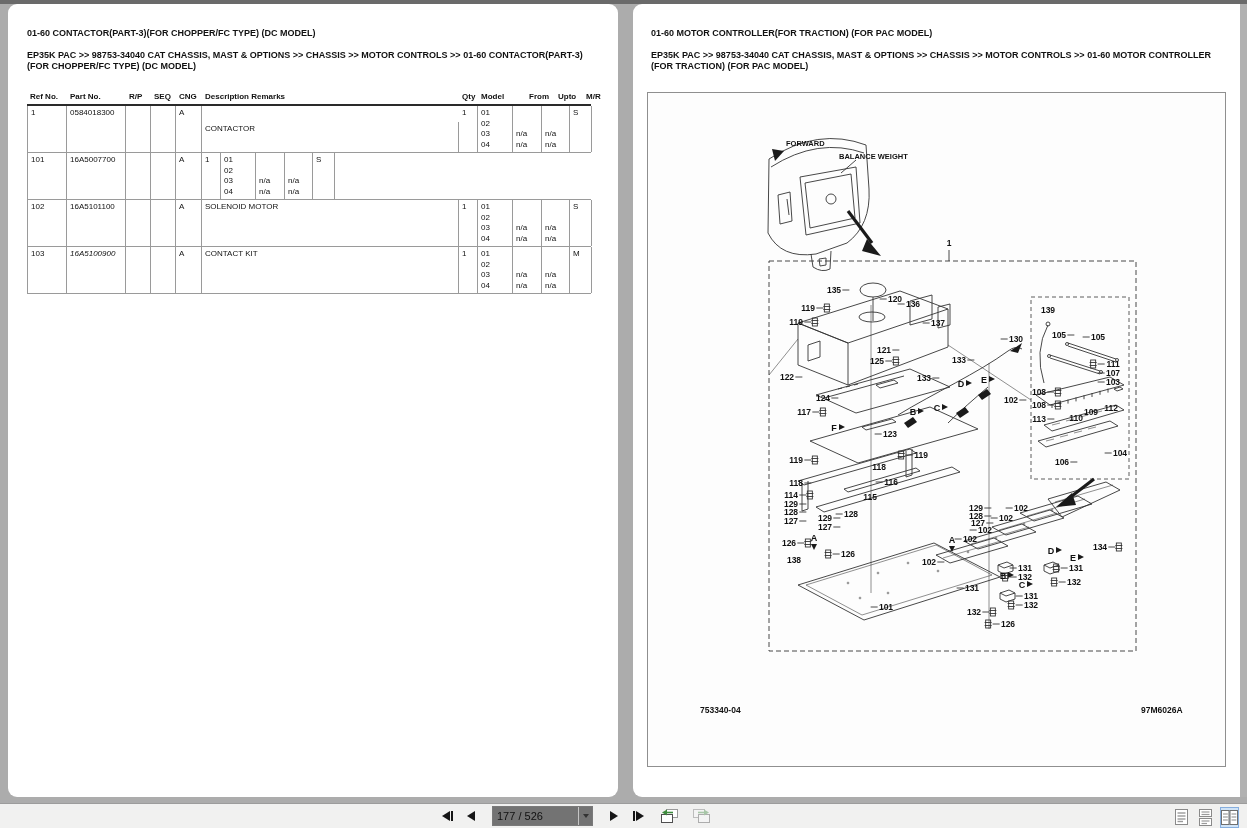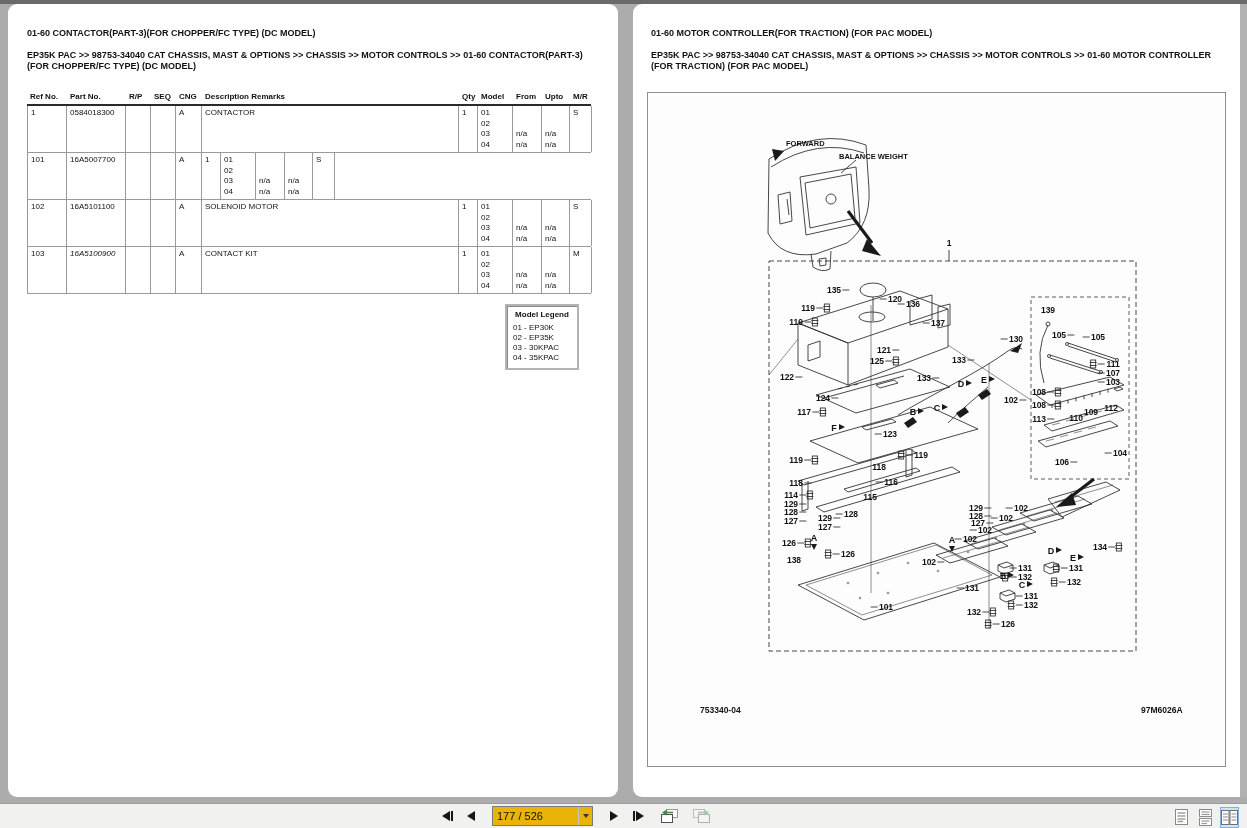--- a/index.html
+++ b/index.html
@@ -48,21 +48,21 @@
   .dnum{font:700 8.5px "Liberation Sans",sans-serif;}
 
   
   .divider{position:absolute;left:0;top:797px;width:100%;height:6px;background:#acacac;}
   .toolbar{position:absolute;left:0;top:803px;width:100%;height:25px;background:#f1f1f0;border-top:1px solid #9c9c9c;box-sizing:border-box;}
   .navcluster{position:absolute;left:436px;top:0;height:24px;display:flex;align-items:center;gap:2px;}
   .tbtn{width:22px;height:20px;display:flex;align-items:center;justify-content:center;gap:1px;background:transparent;border:none;cursor:pointer;padding:0;}
   .tri-l{width:0;height:0;border-top:5px solid transparent;border-bottom:5px solid transparent;border-right:8px solid #161616;}
   .tri-r{width:0;height:0;border-top:5px solid transparent;border-bottom:5px solid transparent;border-left:8px solid #161616;}
   .vbar{width:2px;height:10px;background:#161616;}
-  .combo{width:99px;height:18px;background:#eab308;border:1px solid #7a7a7a;display:flex;align-items:center;margin:0 8px;}
+  .combo{width:99px;height:18px;background:#737373;border:1px solid #7a7a7a;display:flex;align-items:center;margin:0 8px;}
   .combo input{flex:1;border:none;outline:none;font:11px "Liberation Sans",sans-serif;padding:0 0 0 4px;background:transparent;color:#111;width:70px;}
   .combo .dd{width:13px;height:100%;display:flex;align-items:center;justify-content:center;border-left:1px solid #c5c5c5;}
   .dd-tri{width:0;height:0;border-left:3.5px solid transparent;border-right:3.5px solid transparent;border-top:4.5px solid #333;}
   .viewbtn{width:24px;height:20px;display:flex;align-items:center;justify-content:center;background:transparent;border:none;padding:0;margin-left:6px;cursor:pointer;}
   .layoutcluster{position:absolute;right:8px;top:2px;height:22px;display:flex;align-items:center;gap:5px;}
   .lbtn{width:19px;height:21px;display:flex;align-items:center;justify-content:center;background:transparent;border:1px solid transparent;padding:0;cursor:pointer;}
   .lbtn.selected{background:#cfe3f7;border:1px solid #86aede;}
 </style>
 </head>
 <body>
@@ -75,32 +75,32 @@
   <div class="parts-table">
     <div class="thead" id="lt-head">
         <div class="hc" style="width: 40px;">Ref No.</div>
         <div class="hc" style="width: 59px;">Part No.</div>
         <div class="hc" style="width: 25px;">R/P</div>
         <div class="hc" style="width: 25px;">SEQ</div>
         <div class="hc" style="width: 26px;">CNG</div>
         <div class="hc" style="width: 257px;">Description Remarks</div>
         <div class="hc" style="width: 19px;">Qty</div>
         <div class="hc" style="width: 35px;">Model</div>
-        <div class="hc" style="width: 29px;">From</div>
+        <div class="hc" style="width: 29px; margin-left: 13px;">From</div>
         <div class="hc" style="width: 28px;">Upto</div>
         <div class="hc" style="width: 22px;">M/R</div>
       </div>
     <div class="tbody" id="lt-body">
         <div class="tr">
           <div class="tc" style="width: 40px;">1</div>
           <div class="tc" style="width: 59px;">0584018300</div>
           <div class="tc" style="width: 25px;"></div>
           <div class="tc" style="width: 25px;"></div>
           <div class="tc" style="width: 26px;">A</div>
-          <div class="tc" style="width: 257px;">CONTACTOR</div>
+          <div class="tc" style="width: 257px; margin-top: 16px;">CONTACTOR</div>
           <div class="tc" style="width: 19px;">1</div>
           <div class="tc" style="width: 35px;">
             <div class="ln">01</div>
             <div class="ln">02</div>
             <div class="ln">03</div>
             <div class="ln">04</div>
           </div>
           <div class="tc" style="width: 29px;">
             <div class="ln">&nbsp;</div>
             <div class="ln">&nbsp;</div>
@@ -191,29 +191,20 @@
             <div class="ln">n/a</div>
           </div>
           <div class="tc" style="width: 28px;">
             <div class="ln">&nbsp;</div>
             <div class="ln">&nbsp;</div>
             <div class="ln">n/a</div>
             <div class="ln">n/a</div>
           </div>
           <div class="tc" style="width: 22px;">M</div>
         </div>
-      </div>
-  </div>
-  <div class="legend-box">
-    <div class="legend-title">Model Legend</div>
-    <div id="legend-items">
-        <div class="legend-item">01 - EP30K</div>
-        <div class="legend-item">02 - EP35K</div>
-        <div class="legend-item">03 - 30KPAC</div>
-        <div class="legend-item">04 - 35KPAC</div>
       </div>
   </div>
 </div>
 
 <div class="page page-right">
   <div class="doc-title">01-60 MOTOR CONTROLLER(FOR TRACTION) (FOR PAC MODEL)</div>
   <div class="breadcrumb">EP35K PAC &gt;&gt; 98753-34040 CAT CHASSIS, MAST &amp; OPTIONS &gt;&gt; CHASSIS &gt;&gt; MOTOR CONTROLS &gt;&gt; 01-60 MOTOR CONTROLLER (FOR TRACTION) (FOR PAC MODEL)</div>
   <div class="diagram-box">
     <svg id="diagram" width="577" height="673" viewBox="0 0 577 673">
 

